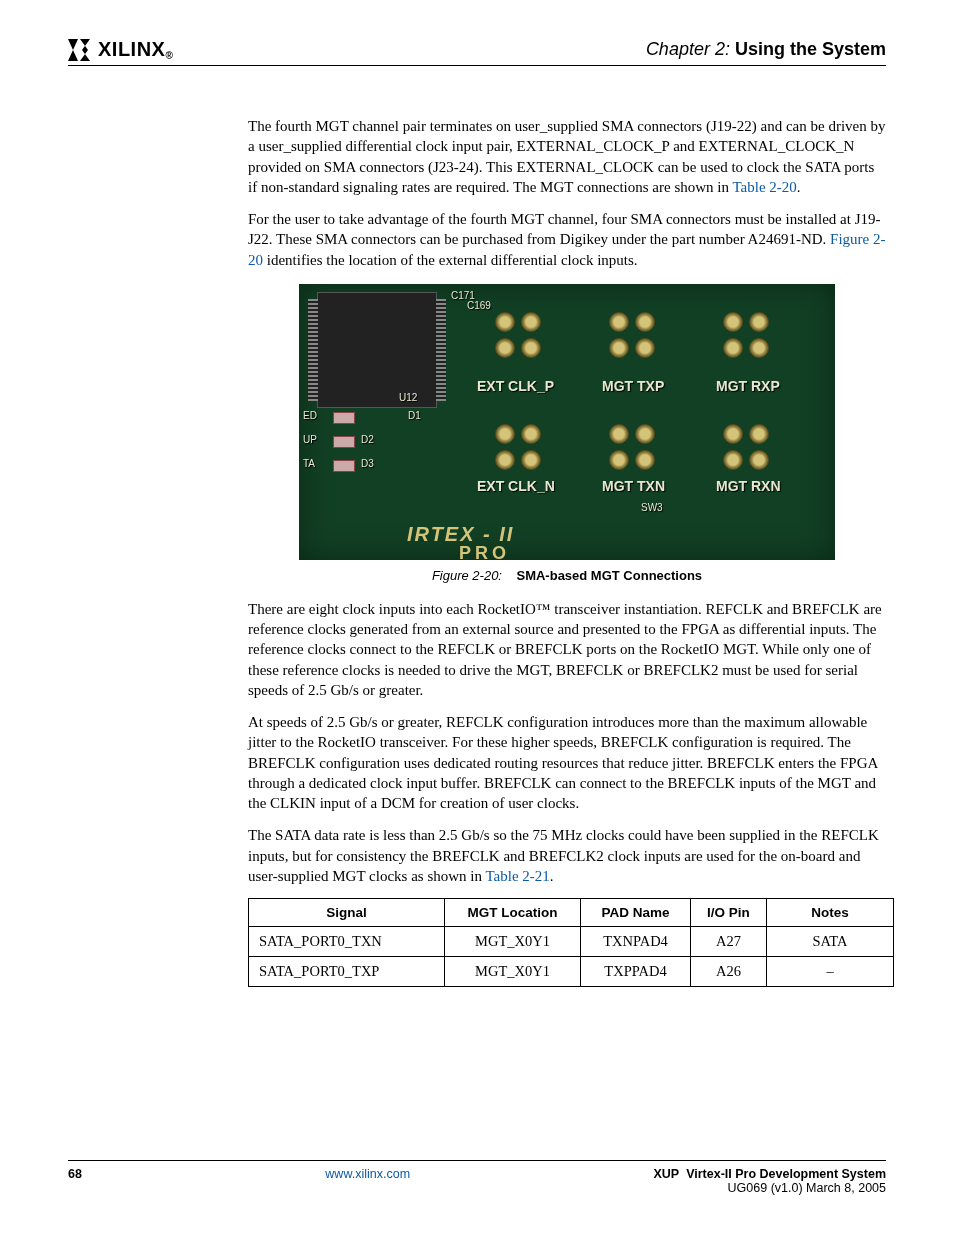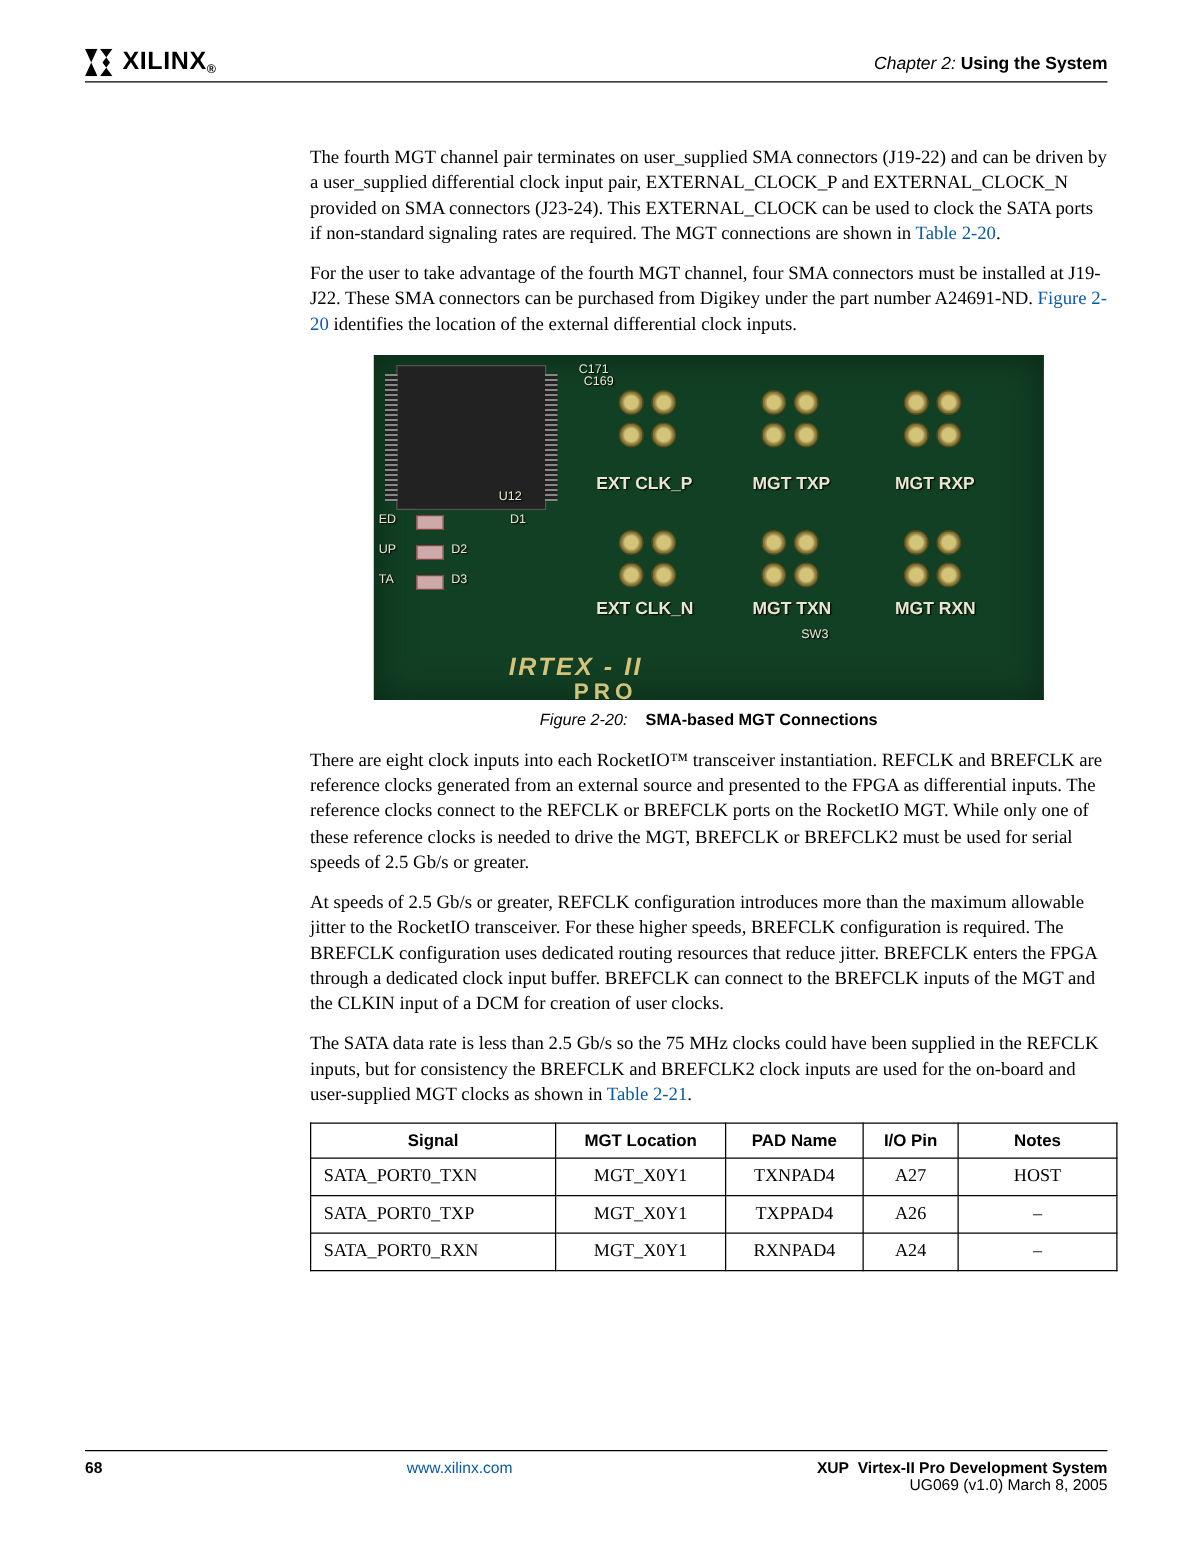--- a/index.html
+++ b/index.html
@@ -28,21 +28,21 @@
     align-items: flex-end;
     font-family: Arial, sans-serif;
     font-weight: bold;
     font-size: 20px;
     letter-spacing: 0.5px;
   }
   .logo svg { margin-right: 2px; }
   .logo .reg { font-size: 10px; vertical-align: super; }
   .chapter {
     font-family: Arial, Helvetica, sans-serif;
-    font-size: 14px;
+    font-size: 18px;
   }
   .chapter .italic { font-style: italic; }
   .chapter .bold { font-weight: bold; }
   .content {
     margin-left: 180px;
   }
   .content p {
     line-height: 1.35;
     margin-bottom: 12px;
     text-align: left;
@@ -191,21 +191,21 @@
         <div class="led" style="left:34px; top:176px;"></div>
 
         <span class="lbl" style="left:178px; top:94px;">EXT  CLK_P</span>
         <span class="lbl" style="left:303px; top:94px;">MGT  TXP</span>
         <span class="lbl" style="left:417px; top:94px;">MGT  RXP</span>
         <span class="lbl" style="left:178px; top:194px;">EXT  CLK_N</span>
         <span class="lbl" style="left:303px; top:194px;">MGT  TXN</span>
         <span class="lbl" style="left:417px; top:194px;">MGT  RXN</span>
         <span class="lbl sm" style="left:100px; top:108px;">U12</span>
         <span class="lbl sm" style="left:342px; top:218px;">SW3</span>
-        <span class="lbl sm" style="left:164px; top:6px;">C171</span>
+        <span class="lbl sm" style="left:152px; top:6px;">C171</span>
         <span class="lbl sm" style="left:168px; top:16px;">C169</span>
         <span class="lbl sm" style="left:4px; top:126px;">ED</span>
         <span class="lbl sm" style="left:4px; top:150px;">UP</span>
         <span class="lbl sm" style="left:4px; top:174px;">TA</span>
         <span class="lbl sm" style="left:62px; top:126px;padding-left:47px;">D1</span>
         <span class="lbl sm" style="left:62px; top:150px;">D2</span>
         <span class="lbl sm" style="left:62px; top:174px;">D3</span>
         <span class="brand">IRTEX - II</span>
         <span class="brand2">PRO</span>
       </div>
@@ -231,36 +231,29 @@
         <th style="width:76px">I/O Pin</th>
         <th>Notes</th>
       </tr>
     </thead>
     <tbody>
       <tr>
         <td class="left">SATA_PORT0_TXN</td>
         <td>MGT_X0Y1</td>
         <td>TXNPAD4</td>
         <td>A27</td>
-        <td>HOST</td>
+        <td>SATA</td>
       </tr>
       <tr>
         <td class="left">SATA_PORT0_TXP</td>
         <td>MGT_X0Y1</td>
         <td>TXPPAD4</td>
         <td>A26</td>
         <td>–</td>
       </tr>
-      <tr>
-        <td class="left">SATA_PORT0_RXN</td>
-        <td>MGT_X0Y1</td>
-        <td>RXNPAD4</td>
-        <td>A24</td>
-        <td>–</td>
-      </tr>
     </tbody>
   </table>
 </div>
 
 <div class="footer">
   <div class="pnum">68</div>
   <div class="mid">www.xilinx.com</div>
   <div class="right">
     <div><b><span>XUP</span></b>&nbsp;&nbsp;<b>Virtex-II Pro Development System</b></div>
     <div>UG069 (v1.0) March 8, 2005</div>

